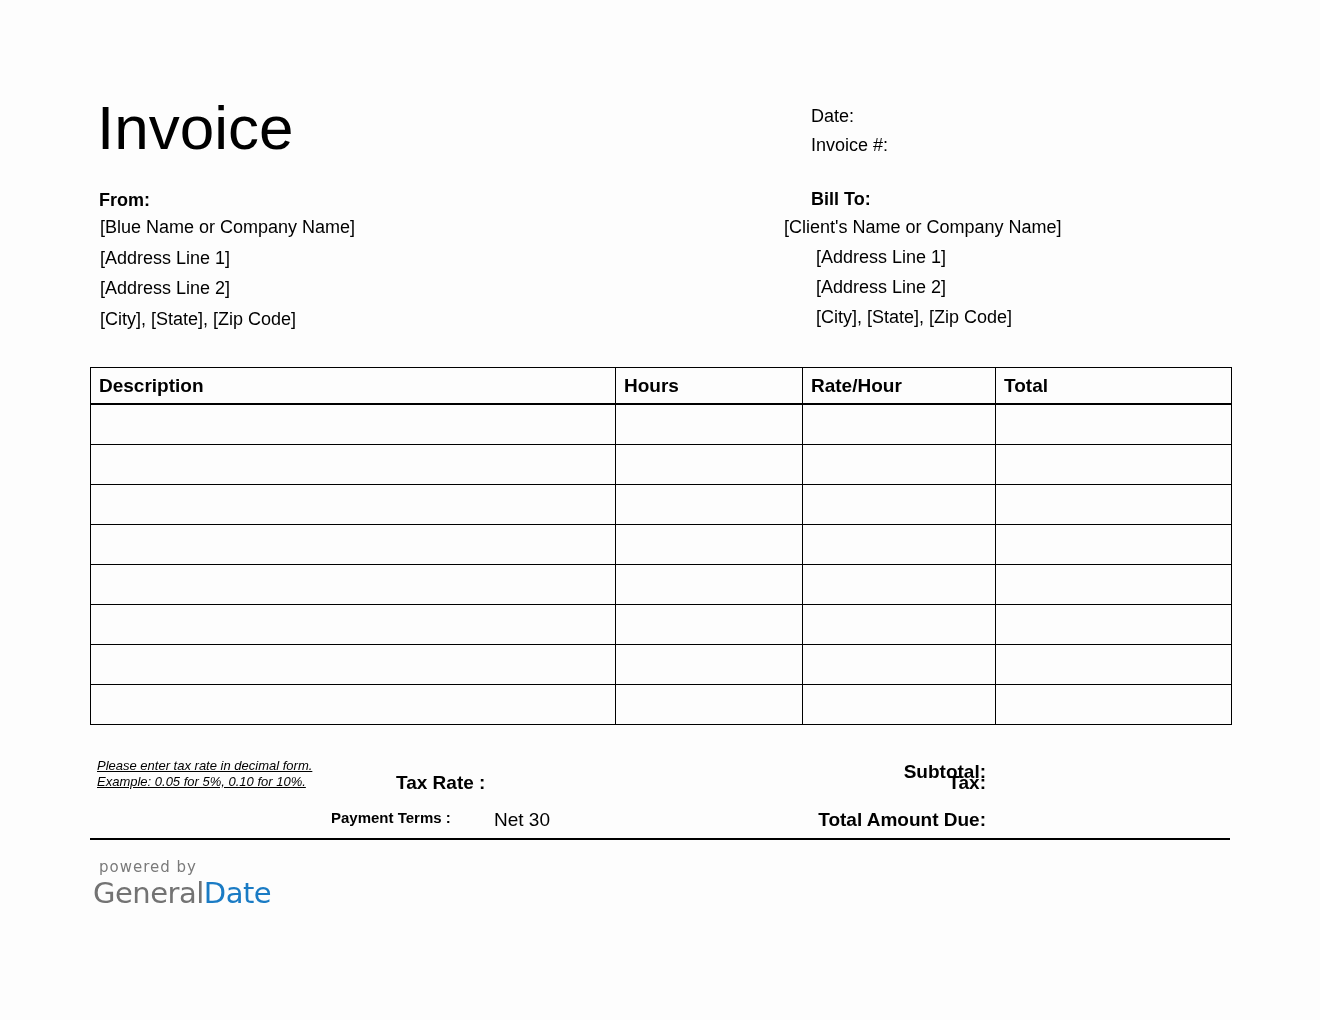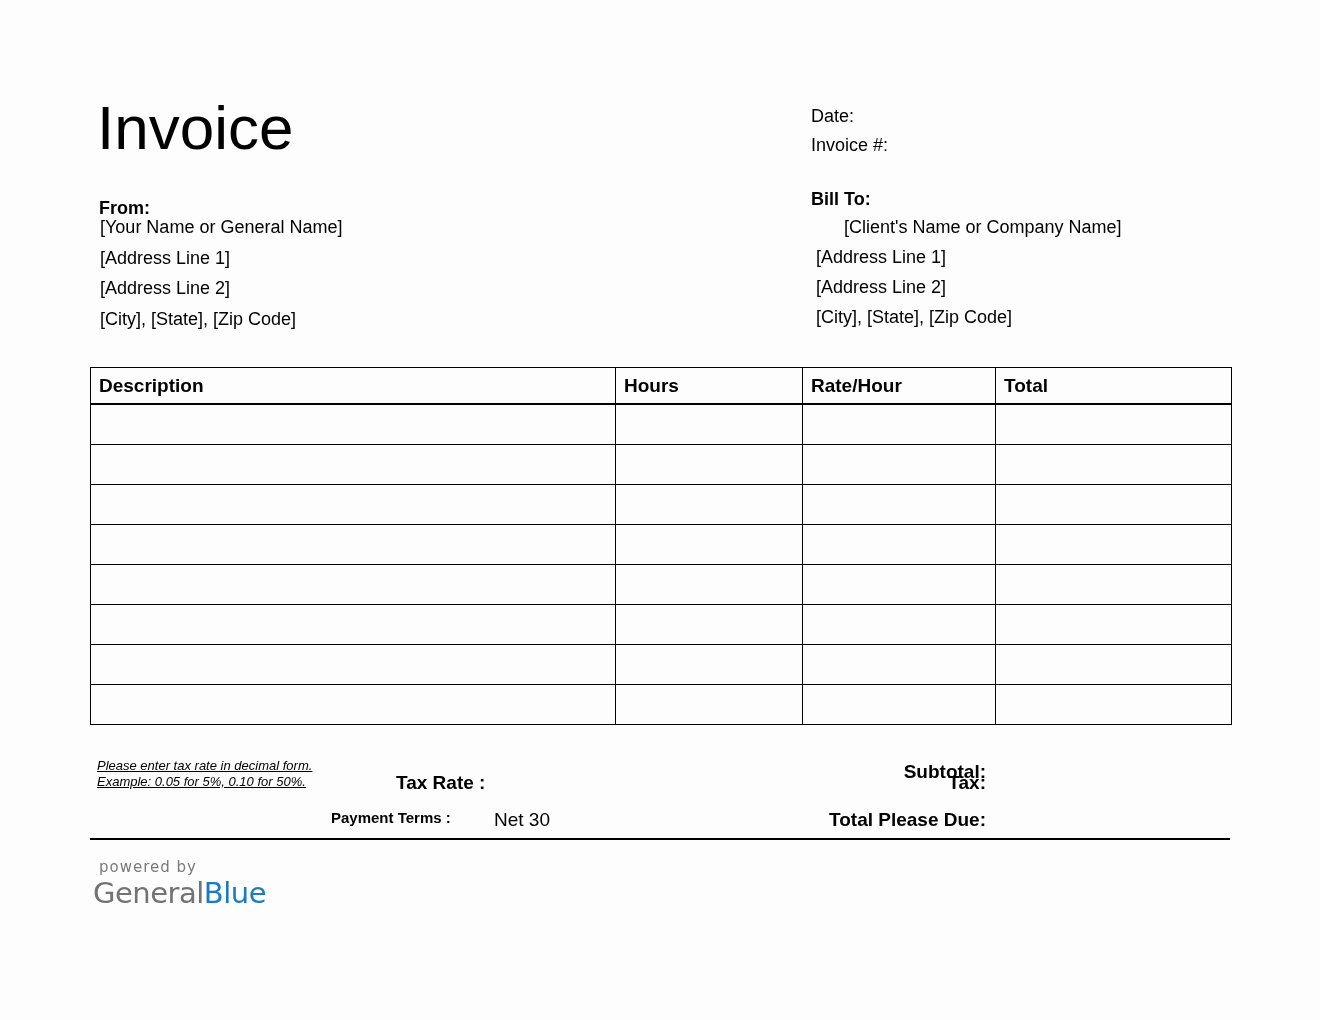--- a/index.html
+++ b/index.html
@@ -33,30 +33,30 @@
 <body>
 
 <div class="abs title">Invoice</div>
 
 <div class="abs lbl" style="left:811px; top:105px;">Date:</div>
 <div class="abs lbl" style="left:900px; top:105px; width:320px; height:22px;"></div>
 <div class="abs lbl" style="left:811px; top:134px;">Invoice #:</div>
 <div class="abs lbl" style="left:900px; top:134px; width:320px; height:22px;"></div>
 
 <div>
-  <div class="abs lbl bold" style="left:99px; top:189px;margin-top:8px;">From:</div>
-  <div class="abs addr-line" style="left:100px; top:216px;">[Your Name or General Name]</div>
+  <div class="abs lbl bold" style="left:99px; top:189px;">From:</div>
+  <div class="abs addr-line" style="left:100px; top:216px;">[Blue Name or Company Name]</div>
   <div class="abs addr-line" style="left:100px; top:247px;">[Address Line 1]</div>
   <div class="abs addr-line" style="left:100px; top:277px;">[Address Line 2]</div>
   <div class="abs addr-line" style="left:100px; top:308px;">[City], [State], [Zip Code]</div>
 </div>
 
 <div>
   <div class="abs lbl bold" style="left:811px; top:188px;">Bill To:</div>
-  <div class="abs addr-line" style="left:844px; top:216px;text-align:center;">[Client's Name or Company Name]</div>
+  <div class="abs addr-line" style="left:784px; top:216px;text-align:center;">[Client's Name or Company Name]</div>
   <div class="abs addr-line" style="left:816px; top:246px;">[Address Line 1]</div>
   <div class="abs addr-line" style="left:816px; top:276px;">[Address Line 2]</div>
   <div class="abs addr-line" style="left:816px; top:306px;">[City], [State], [Zip Code]</div>
 </div>
 
 <table class="items">
   <colgroup>
     <col style="width:525px">
       <col style="width:187px">
       <col style="width:193px">
@@ -117,34 +117,34 @@
       <td></td>
       <td></td>
       <td></td>
       <td></td>
     </tr>
   </tbody>
 </table>
 
 <div class="abs note" style="left:97px; top:758px;text-decoration:underline;">
   <div>Please enter tax rate in decimal form.</div>
-  <div>Example: 0.05 for 5%, 0.10 for 50%.</div>
+  <div>Example: 0.05 for 5%, 0.10 for 10%.</div>
 </div>
 
 <div class="abs bold" style="left:396px; top:772px; font-size:19px;">Tax Rate :</div>
 <div class="abs" style="left:495px; top:772px; width:260px; height:22px; font-size:19px;"></div>
 
 <div class="abs bold" style="left:331px; top:809px; font-size:15px;">Payment Terms :</div>
 <div class="abs" style="left:494px; top:809px; font-size:19px;">Net 30</div>
 
 <div class="abs sumlbl" style="left:686px; top:737px;margin-top:24px;">Subtotal:</div>
 <div class="abs" style="left:996px; top:737px; width:230px; height:22px; font-size:19px;"></div>
 <div class="abs sumlbl" style="left:686px; top:772px;">Tax:</div>
 <div class="abs" style="left:996px; top:772px; width:230px; height:22px; font-size:19px;"></div>
-<div class="abs sumlbl" style="left:686px; top:809px;">Total Please Due:</div>
+<div class="abs sumlbl" style="left:686px; top:809px;">Total Amount Due:</div>
 <div class="abs" style="left:996px; top:809px; width:230px; height:22px; font-size:19px;"></div>
 
 <div class="abs rule"></div>
 
 <div class="abs powered">powered by</div>
 <div class="abs brand">
-  <span class="gen">General</span><span class="blue">Blue</span>
+  <span class="gen">General</span><span class="blue">Date</span>
 </div>
 
 </body></html>

